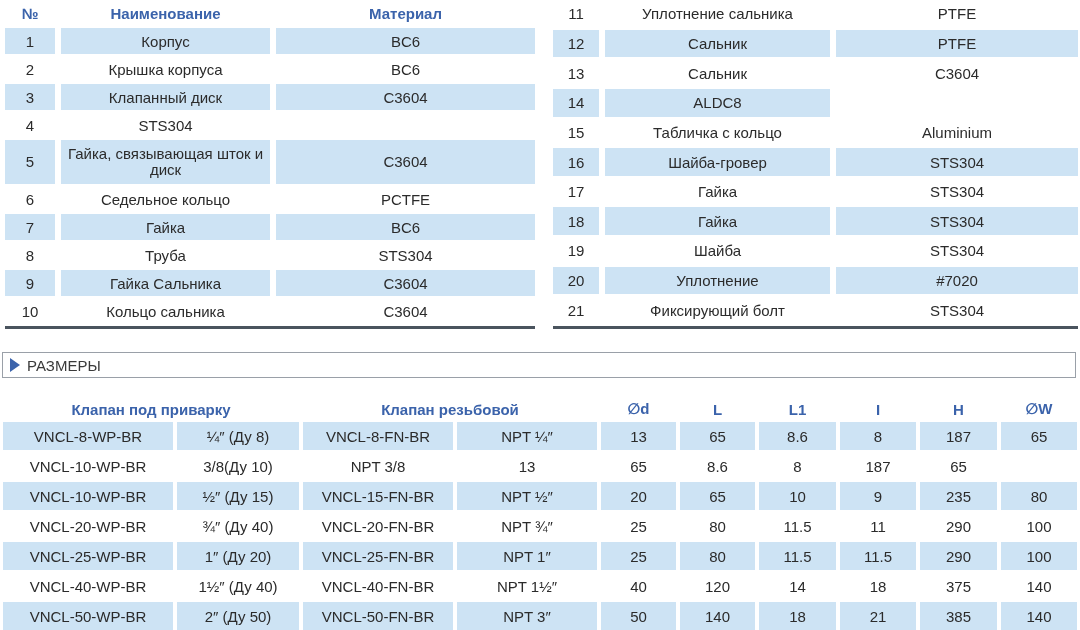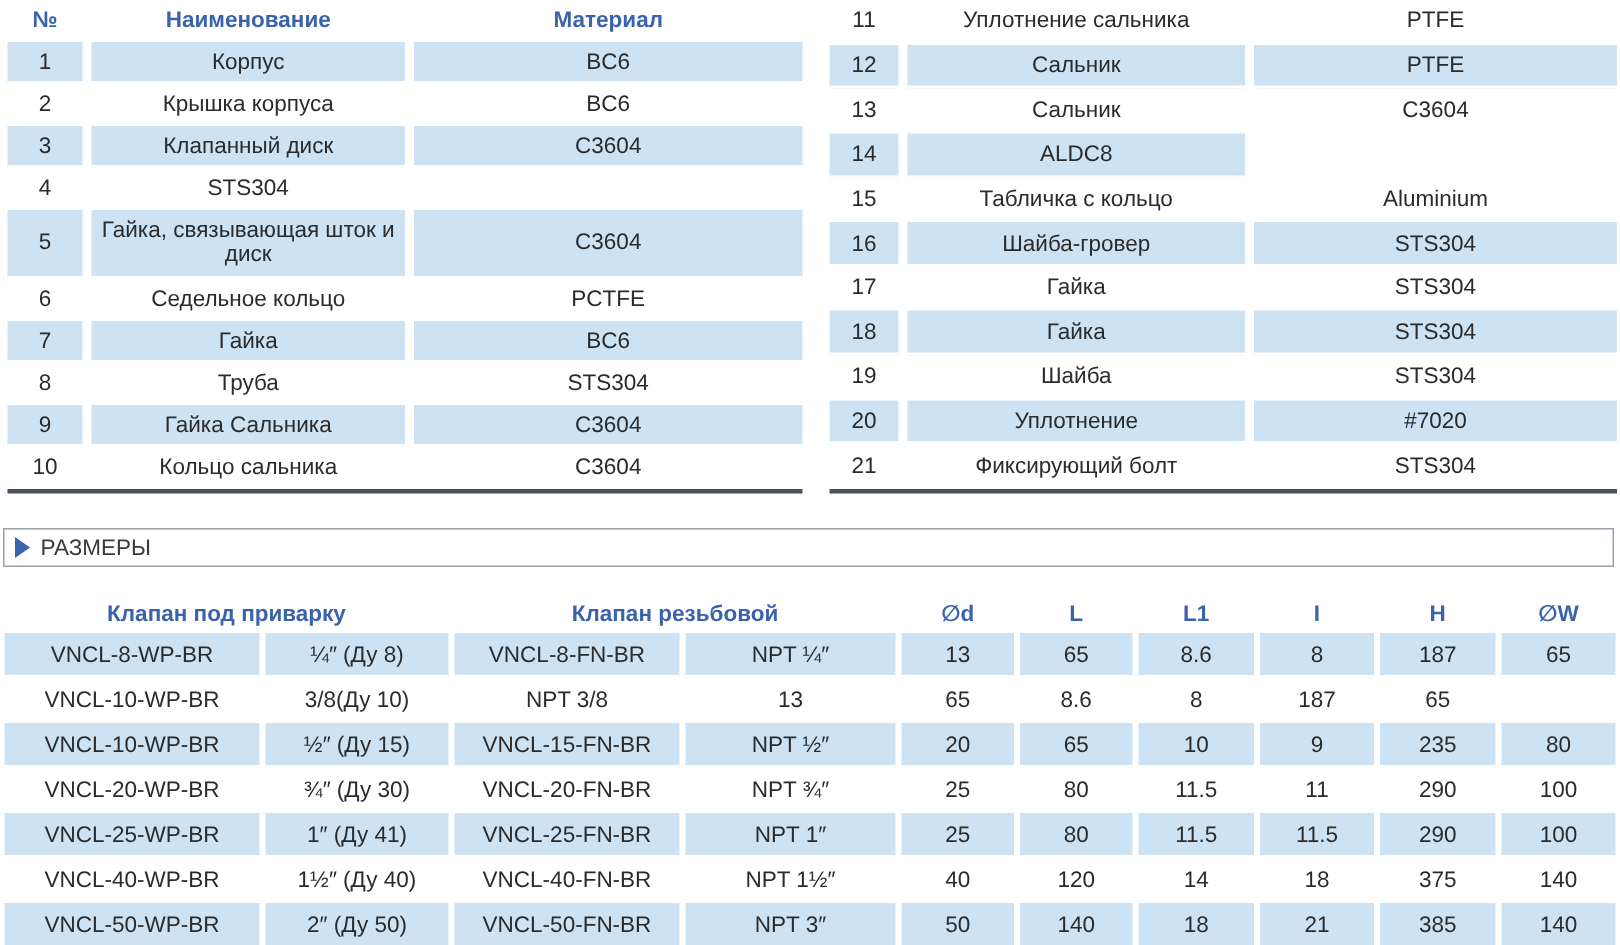--- a/index.html
+++ b/index.html
@@ -221,34 +221,34 @@
     <div class="cell">20</div>
     <div class="cell">65</div>
     <div class="cell">10</div>
     <div class="cell">9</div>
     <div class="cell">235</div>
     <div class="cell">80</div>
   </div>
 
   <div class="prow">
     <div class="cell">VNCL-20-WP-BR</div>
-    <div class="cell">¾″ (Ду 30)</div>
+    <div class="cell">¾″ (Ду 40)</div>
     <div class="cell">VNCL-20-FN-BR</div>
     <div class="cell">NPT ¾″</div>
     <div class="cell">25</div>
     <div class="cell">80</div>
     <div class="cell">11.5</div>
     <div class="cell">11</div>
     <div class="cell">290</div>
     <div class="cell">100</div>
   </div>
 
   <div class="prow">
     <div class="cell">VNCL-25-WP-BR</div>
-    <div class="cell">1″ (Ду 41)</div>
+    <div class="cell">1″ (Ду 20)</div>
     <div class="cell">VNCL-25-FN-BR</div>
     <div class="cell">NPT 1″</div>
     <div class="cell">25</div>
     <div class="cell">80</div>
     <div class="cell">11.5</div>
     <div class="cell">11.5</div>
     <div class="cell">290</div>
     <div class="cell">100</div>
   </div>
 

